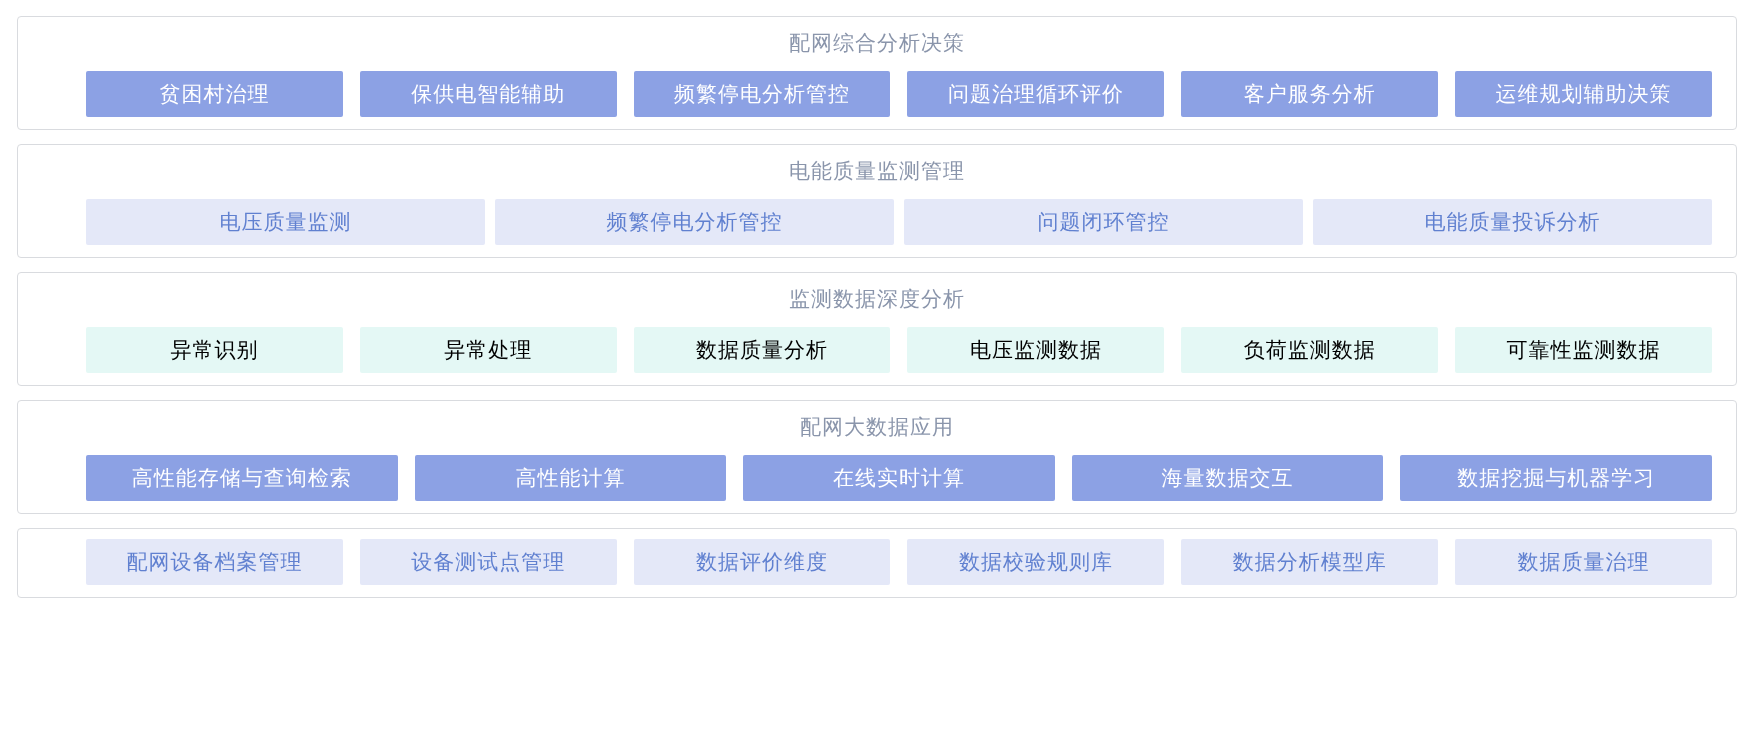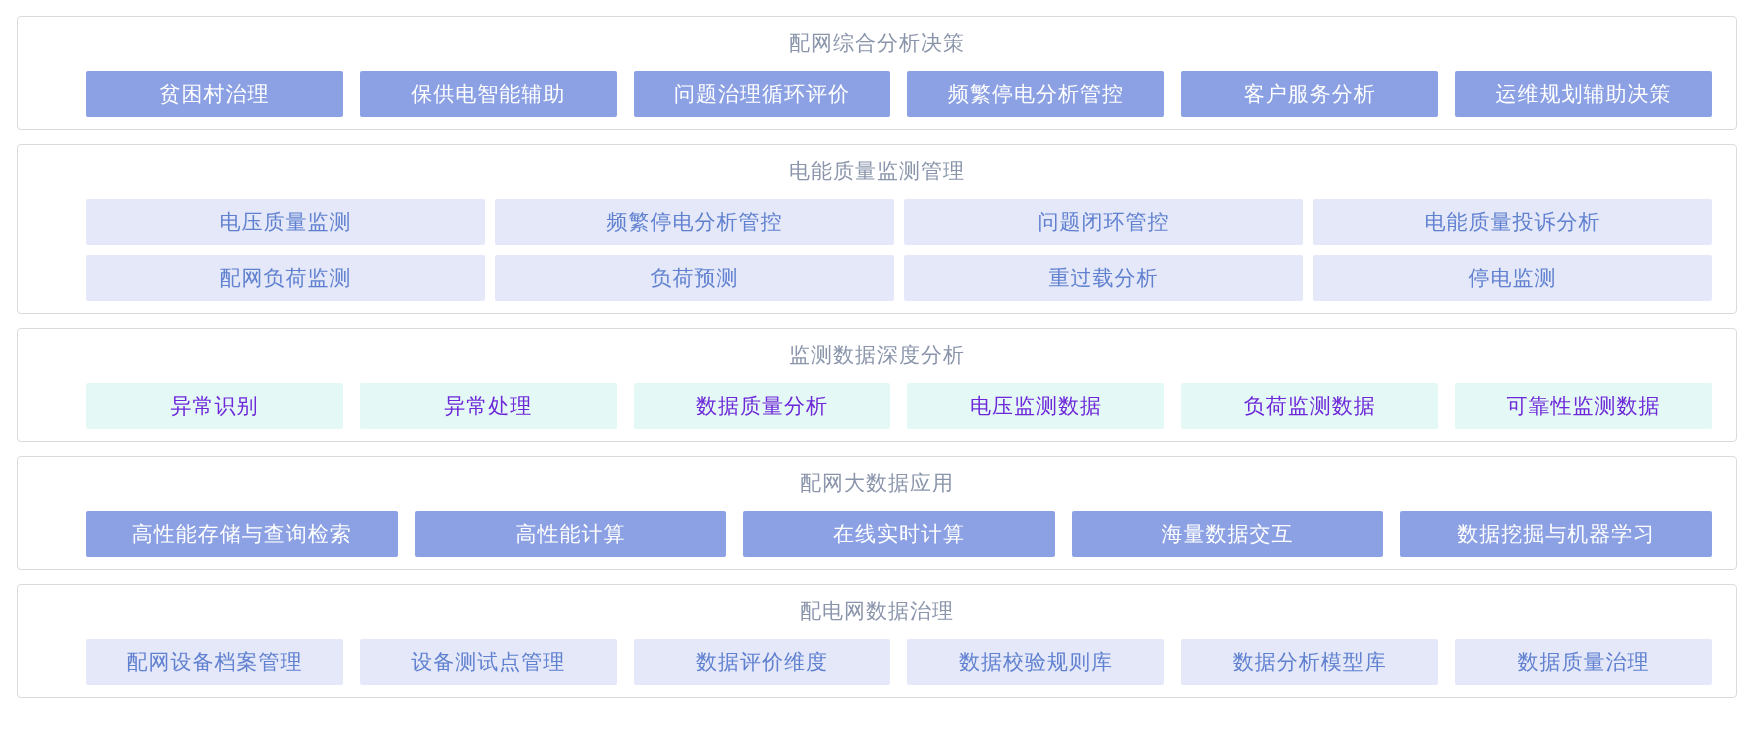--- a/index.html
+++ b/index.html
@@ -44,52 +44,46 @@
     align-items: center;
     justify-content: center;
     font-size: 21px;
     border-radius: 2px;
     cursor: pointer;
     white-space: nowrap;
     letter-spacing: 1px;
   }
   .btn.solid    { background: #8ca1e4; color: #ffffff; }
   .btn.lavender { background: #e4e8f8; color: #6080d0; font-family: Liberation Mono, monospace; }
-  .btn.mint     { background: #e4f8f5; color: #6d28d9; }
+  .btn.mint     { background: #e4f8f5; color: #000000; }
 </style>
 </head>
 <body>
 
 <div class="page">
 
   <div class="panel">
     <div class="panel-title">配网综合分析决策</div>
     <div class="btn-row cols-6">
       <div class="btn solid">贫困村治理</div>
       <div class="btn solid">保供电智能辅助</div>
+      <div class="btn solid">频繁停电分析管控</div>
       <div class="btn solid">问题治理循环评价</div>
-      <div class="btn solid">频繁停电分析管控</div>
       <div class="btn solid">客户服务分析</div>
       <div class="btn solid">运维规划辅助决策</div>
     </div>
   </div>
 
   <div class="panel">
     <div class="panel-title">电能质量监测管理</div>
     <div class="btn-row cols-4">
       <div class="btn lavender">电压质量监测</div>
       <div class="btn lavender">频繁停电分析管控</div>
       <div class="btn lavender">问题闭环管控</div>
       <div class="btn lavender">电能质量投诉分析</div>
-    </div>
-    <div class="btn-row cols-4">
-      <div class="btn lavender">配网负荷监测</div>
-      <div class="btn lavender">负荷预测</div>
-      <div class="btn lavender">重过载分析</div>
-      <div class="btn lavender">停电监测</div>
     </div>
   </div>
 
   <div class="panel">
     <div class="panel-title">监测数据深度分析</div>
     <div class="btn-row cols-6">
       <div class="btn mint">异常识别</div>
       <div class="btn mint">异常处理</div>
       <div class="btn mint">数据质量分析</div>
       <div class="btn mint">电压监测数据</div>
@@ -103,21 +97,20 @@
     <div class="btn-row cols-5">
       <div class="btn solid">高性能存储与查询检索</div>
       <div class="btn solid">高性能计算</div>
       <div class="btn solid">在线实时计算</div>
       <div class="btn solid">海量数据交互</div>
       <div class="btn solid">数据挖掘与机器学习</div>
     </div>
   </div>
 
   <div class="panel">
-    <div class="panel-title">配电网数据治理</div>
     <div class="btn-row cols-6">
       <div class="btn lavender">配网设备档案管理</div>
       <div class="btn lavender">设备测试点管理</div>
       <div class="btn lavender">数据评价维度</div>
       <div class="btn lavender">数据校验规则库</div>
       <div class="btn lavender">数据分析模型库</div>
       <div class="btn lavender">数据质量治理</div>
     </div>
   </div>
 

